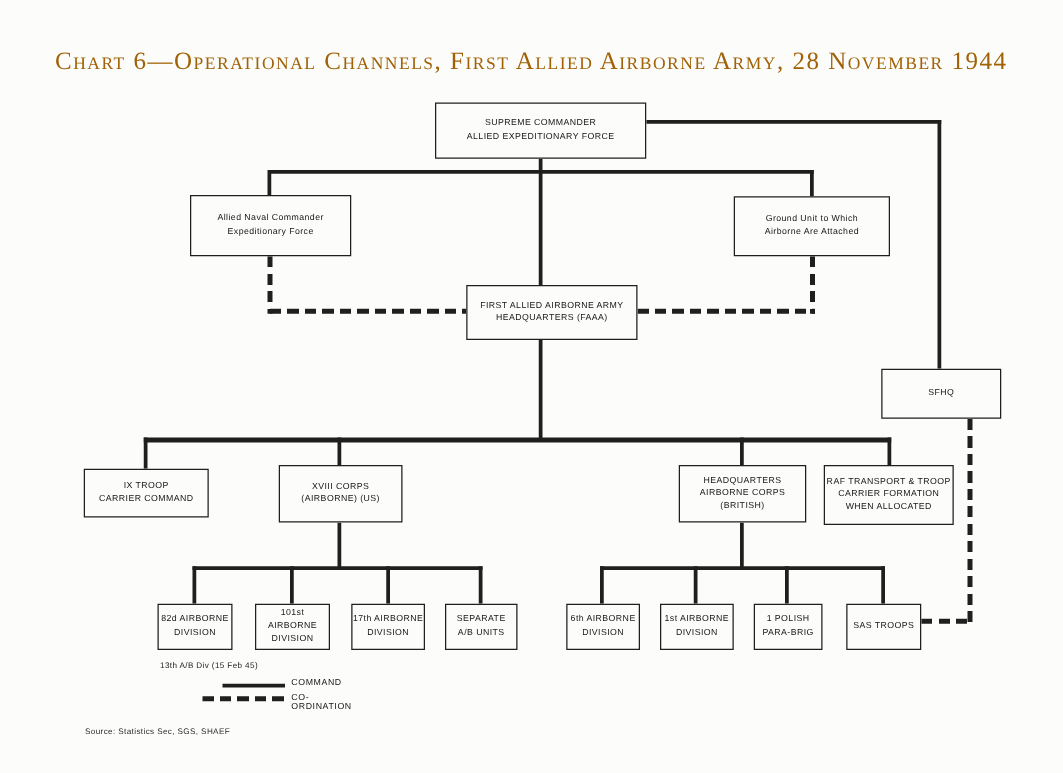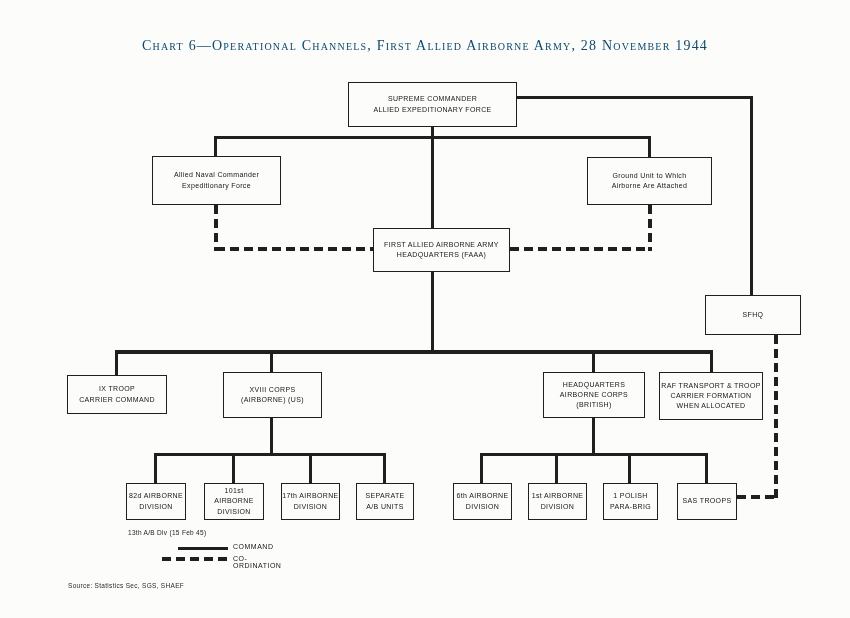--- a/index.html
+++ b/index.html
@@ -14,23 +14,23 @@
     color:var(--ink);
     position:relative;
     overflow:hidden;
   }
   .canvas{position:absolute;inset:0;}
   .title{
     position:absolute;left:0;top:38px;width:850px;
     text-align:center;
     font-family:"Liberation Serif", serif;
     font-variant:small-caps;
-    font-size:14px;
+    font-size:20px;
     letter-spacing:1.2px;
-    color:#0c4a6e;
+    color:#a16207;
   }
   .node{
     position:absolute;
     border:1.5px solid var(--ink);
     background:var(--paper);
     display:flex;align-items:center;justify-content:center;
     box-sizing:border-box;
     z-index:3;
   }
   .node-label{

